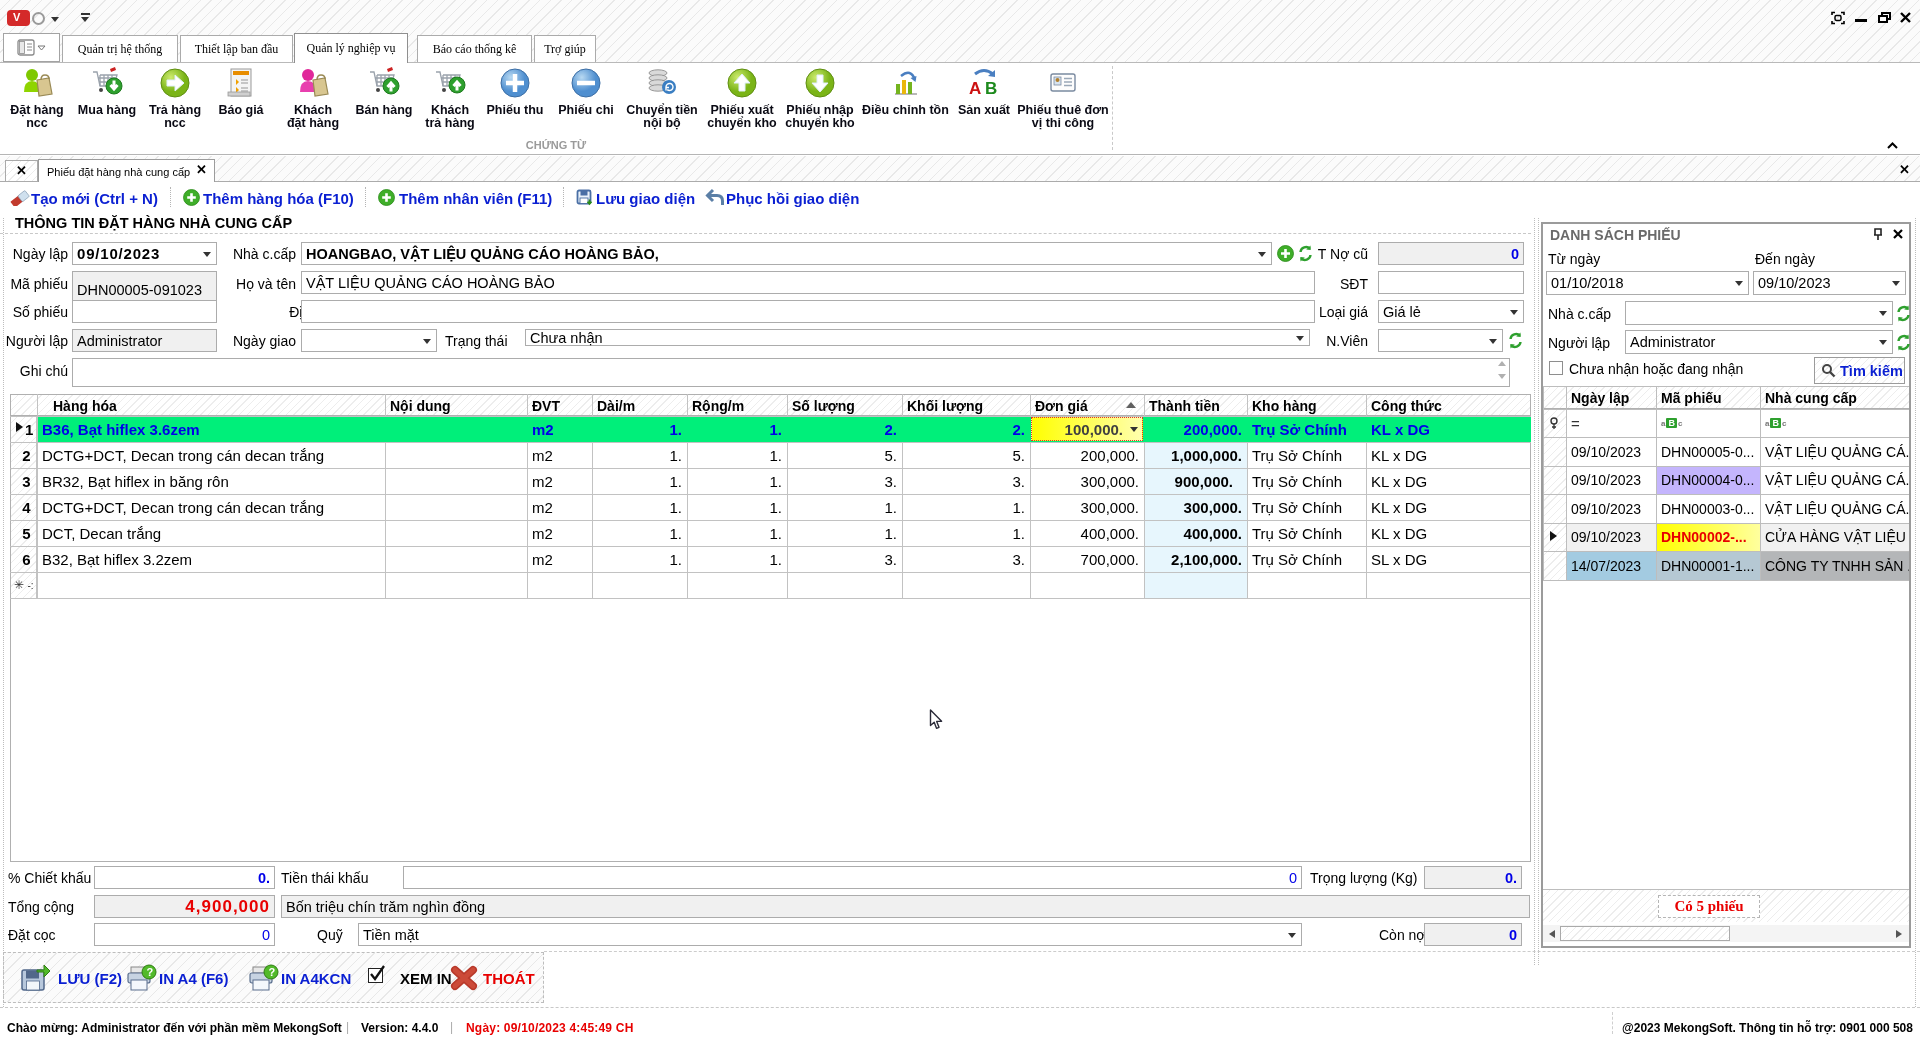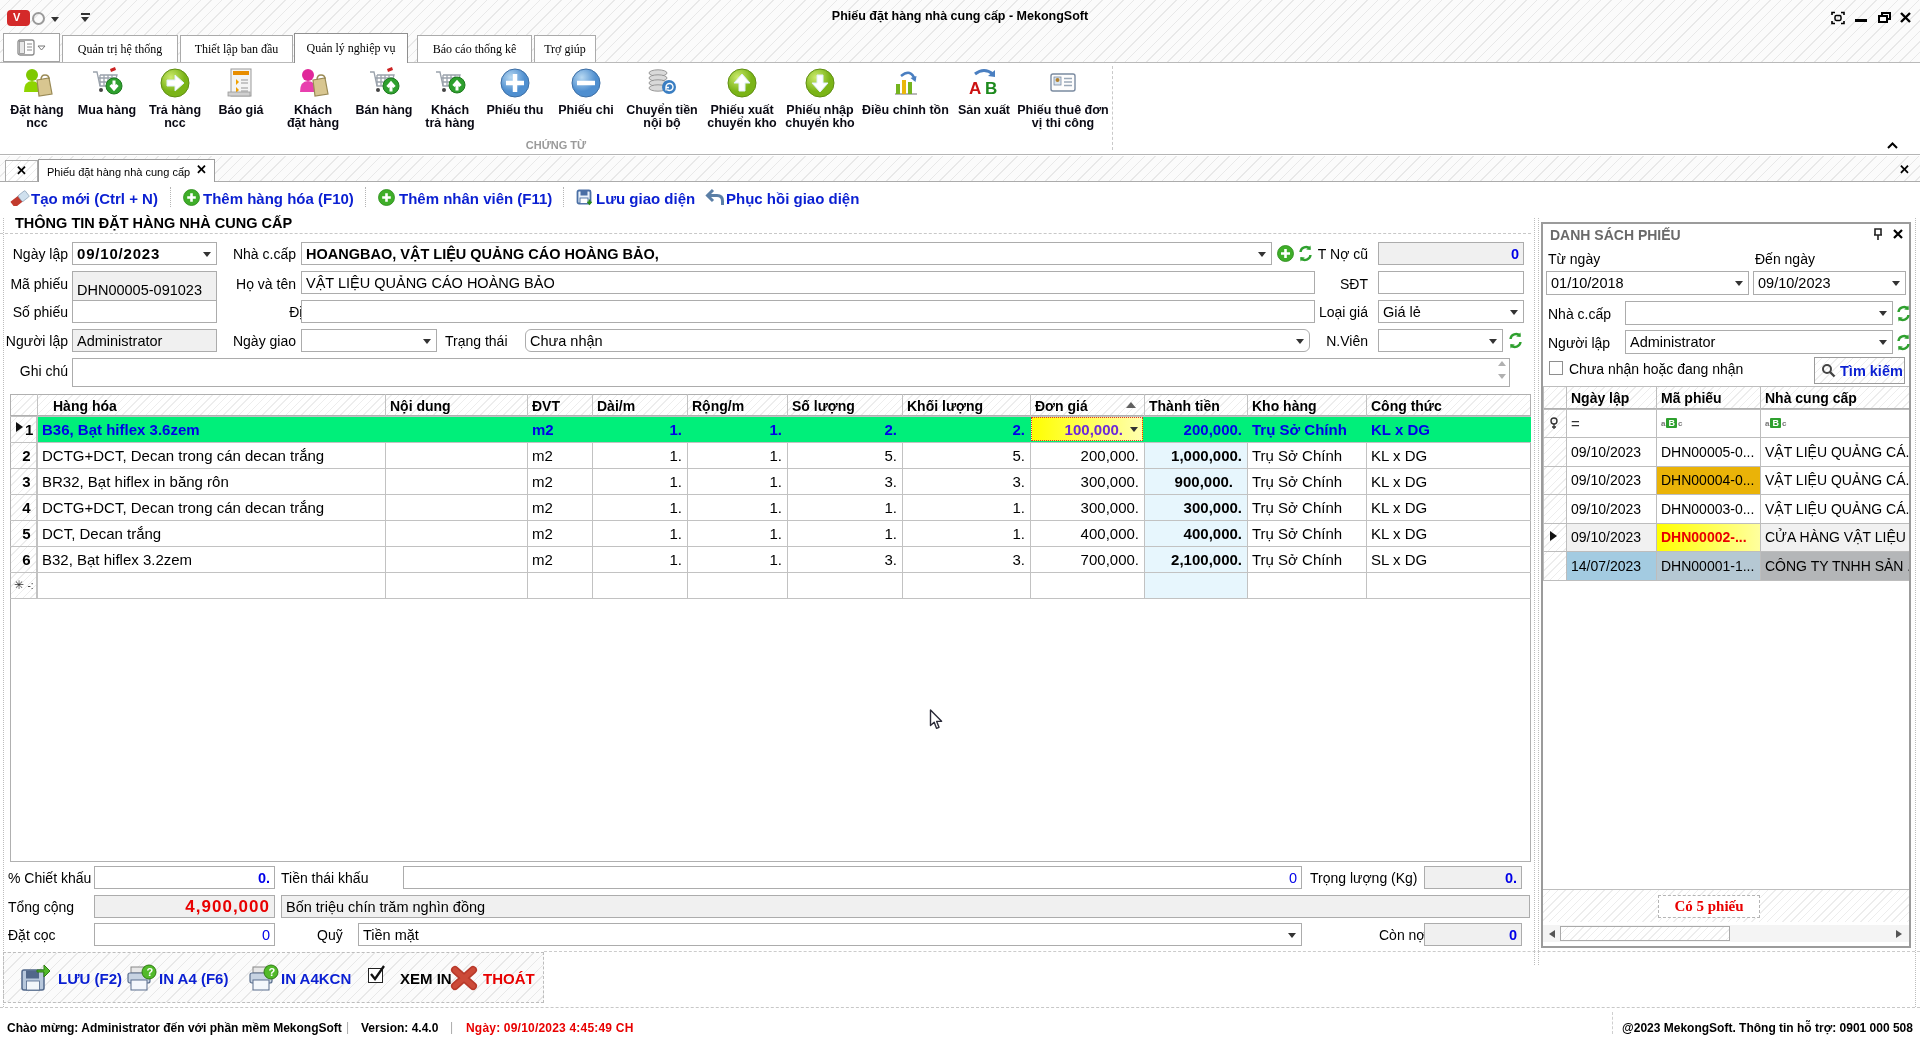--- a/index.html
+++ b/index.html
@@ -22,21 +22,20 @@
   border-top:5px solid #333; }
 .combo-arr { position:absolute; right:5px; top:50%; margin-top:-2px; }
 .lbl { position:absolute; font-size:14px; white-space:nowrap; }
 .glink { color:#0a1fd2; font-weight:bold; font-size:15px; white-space:nowrap; }
 </style>
 </head>
 <body>
 <div id="stage">
 
 <div class="abs hatch" style="left:0;top:0;width:1920px;height:62px;"></div>
-<div class="abs b" style="left:0;top:9px;width:1920px;text-align:center;font-size:12.5px;">Phiếu đặt hàng nhà cung cấp - MekongSoft</div>
 
 <div class="abs" style="left:7px;top:10px;width:23px;height:16px;background:#d42a2a;border-radius:4px;"></div>
 <div class="abs" style="left:13px;top:11px;color:#fff;font-size:11px;font-weight:bold;">V</div>
 <div class="abs" style="left:32px;top:12px;width:13px;height:13px;border:2px solid #9a9a9a;border-radius:50%;"></div>
 <div class="abs arrow-dn" style="left:51px;top:17px;"></div>
 <div class="abs" style="left:81px;top:13px;width:9px;height:2px;background:#333;"></div>
 <div class="abs arrow-dn" style="left:81px;top:17px;border-left-width:4.5px;border-right-width:4.5px;"></div>
 
 <svg class="abs" style="left:1831px;top:11px;" width="14" height="14" viewBox="0 0 14 14">
  <g stroke="#000" stroke-width="1.6" fill="none">
@@ -329,21 +328,21 @@
 <div class="lbl" style="left:1230px;top:304px;width:138px;text-align:right;">Loại giá</div>
 <div class="inp" style="left:1378px;top:300px;width:146px;height:23px;">Giá lẻ<span class="arrow-dn combo-arr"></span></div>
 
 <div class="lbl" style="left:0;top:333px;width:68px;text-align:right;">Người lập</div>
 <div class="inp ro" style="left:72px;top:329px;width:145px;height:23px;">Administrator</div>
 <div class="lbl" style="left:0;top:333px;width:296px;text-align:right;">Ngày giao</div>
 <div class="inp" style="left:301px;top:329px;width:136px;height:23px;">
         <span class="arrow-dn combo-arr"></span>
       </div>
 <div class="lbl" style="left:445px;top:333px;">Trạng thái</div>
-<div class="inp" style="left:525px;top:329px;width:785px;height:23px;border-radius:6px;">Chưa nhận<span class="arrow-dn combo-arr"></span></div>
+<div class="inp" style="left:525px;top:329px;width:785px;height:17px;">Chưa nhận<span class="arrow-dn combo-arr"></span></div>
 <div class="lbl" style="left:1230px;top:333px;width:138px;text-align:right;">N.Viên</div>
 <div class="inp" style="left:1378px;top:329px;width:125px;height:23px;">
         <span class="arrow-dn combo-arr"></span>
       </div>
 <svg class="abs" style="left:1507px;top:332px;" width="17" height="17" viewBox="0 0 17 17">
         <path d="M3.5 7 a5.5 5.5 0 0 1 9.5 -3.2" fill="none" stroke="#2ea02e" stroke-width="2.4"></path>
         <path d="M13.5 0.5 l0.2 4.5 l-4.5 -0.4 z" fill="#2ea02e"></path>
         <path d="M13.5 10 a5.5 5.5 0 0 1 -9.5 3.2" fill="none" stroke="#2ea02e" stroke-width="2.4"></path>
         <path d="M3.5 16.5 l-0.2 -4.5 l4.5 0.4 z" fill="#2ea02e"></path>
       </svg>
@@ -400,21 +399,21 @@
 <div class="gc b" style="left:16px;top:520px;width:21px;height:26px;padding:0;justify-content:center;">5</div>
 <div class="gc b" style="left:16px;top:546px;width:21px;height:26px;padding:0;justify-content:center;">6</div>
 <div class="abs" style="left:14px;top:578px;font-size:12px;color:#333;">✳ <span style="font-size:10px;">-:</span></div>
 <div class="gc " style="left:37px;top:416px;width:348px;height:26px; color:#0000e8; font-weight:bold;">B36, Bạt hiflex 3.6zem</div>
 <div class="gc" style="left:527px;top:416px;width:65px;height:26px; color:#0000e8; font-weight:bold;">m2</div>
 <div class="gc gr" style="left:592px;top:416px;width:95px;height:26px; color:#0000e8; font-weight:bold;">1.</div>
 <div class="gc gr" style="left:687px;top:416px;width:100px;height:26px; color:#0000e8; font-weight:bold;">1.</div>
 <div class="gc gr" style="left:787px;top:416px;width:115px;height:26px; color:#0000e8; font-weight:bold;">2.</div>
 <div class="gc gr" style="left:902px;top:416px;width:128px;height:26px; color:#0000e8; font-weight:bold;">2.</div>
 <div class="abs" style="left:1031px;top:417px;width:112px;height:24px;background:linear-gradient(90deg,#ffff00,#ffffae);border:1px dotted #e03030;"></div>
-<div class="gc gr b" style="left:1030px;top:416px;width:98px;height:26px;color:#6d28d9;">100,000.</div>
+<div class="gc gr b" style="left:1030px;top:416px;width:98px;height:26px;color:#404040;">100,000.</div>
 <div class="abs" style="left:1130px;top:427px;width:0;height:0;border-left:4px solid transparent;border-right:4px solid transparent;border-top:5px solid #333;"></div>
 <div class="gc gr" style="left:1144px;top:416px;width:103px;height:26px; color:#0000e8; font-weight:bold; font-weight:bold;">200,000.</div>
 <div class="gc " style="left:1247px;top:416px;width:119px;height:26px; color:#0000e8; font-weight:bold;">Trụ Sở Chính</div>
 <div class="gc " style="left:1366px;top:416px;width:165px;height:26px; color:#0000e8; font-weight:bold;">KL x DG</div>
 <div class="gc " style="left:37px;top:442px;width:348px;height:26px;">DCTG+DCT, Decan trong cán decan trắng</div>
 <div class="gc" style="left:527px;top:442px;width:65px;height:26px;">m2</div>
 <div class="gc gr" style="left:592px;top:442px;width:95px;height:26px;">1.</div>
 <div class="gc gr" style="left:687px;top:442px;width:100px;height:26px;">1.</div>
 <div class="gc gr" style="left:787px;top:442px;width:115px;height:26px;">5.</div>
 <div class="gc gr" style="left:902px;top:442px;width:128px;height:26px;">5.</div>
@@ -577,21 +576,21 @@
 <div class="rc" style="left:1656px;top:409px;width:60px;height:28px;">
           <span style="display:inline-flex;align-items:center;font-size:8px;font-weight:bold;color:#777;">a<span style="background:#2ea02e;color:#fff;padding:0px 2px;font-size:9px;border-radius:1px;margin:0 1px;">B</span>c</span>
         </div>
 <div class="rc" style="left:1760px;top:409px;width:60px;height:28px;">
           <span style="display:inline-flex;align-items:center;font-size:8px;font-weight:bold;color:#777;">a<span style="background:#2ea02e;color:#fff;padding:0px 2px;font-size:9px;border-radius:1px;margin:0 1px;">B</span>c</span>
         </div>
 <div class="rc" style="left:1566px;top:437px;width:90px;height:29px;background:#fff;color:#000;">09/10/2023</div>
 <div class="rc" style="left:1656px;top:437px;width:104px;height:29px;background:#fff;color:#000;">DHN00005-0...</div>
 <div class="rc" style="left:1760px;top:437px;width:149px;height:29px;background:#fff;color:#000;">VẬT LIỆU QUẢNG CÁ...</div>
 <div class="rc" style="left:1566px;top:466px;width:90px;height:28px;background:#fff;color:#000;">09/10/2023</div>
-<div class="rc" style="left:1656px;top:466px;width:104px;height:28px;background:#eab308;color:#000;">DHN00004-0...</div>
+<div class="rc" style="left:1656px;top:466px;width:104px;height:28px;background:#c4b5fd;color:#000;">DHN00004-0...</div>
 <div class="rc" style="left:1760px;top:466px;width:149px;height:28px;background:#fff;color:#000;">VẬT LIỆU QUẢNG CÁ...</div>
 <div class="rc" style="left:1566px;top:494px;width:90px;height:29px;background:#fff;color:#000;">09/10/2023</div>
 <div class="rc" style="left:1656px;top:494px;width:104px;height:29px;background:#fff;color:#000;">DHN00003-0...</div>
 <div class="rc" style="left:1760px;top:494px;width:149px;height:29px;background:#fff;color:#000;">VẬT LIỆU QUẢNG CÁ...</div>
 <div class="rc" style="left:1566px;top:523px;width:90px;height:28px;background:#f1f1f1;color:#000;">09/10/2023</div>
 <div class="rc" style="left:1656px;top:523px;width:104px;height:28px;background:linear-gradient(90deg,#ffff00,#ffff9e);color:#e80000;font-weight:bold;">DHN00002-...</div>
 <div class="rc" style="left:1760px;top:523px;width:149px;height:28px;background:#f1f1f1;color:#000;">CỬA HÀNG VẬT LIỆU ...</div>
 <div class="rc" style="left:1566px;top:551px;width:90px;height:29px;background:#a3cbe1;color:#000;">14/07/2023</div>
 <div class="rc" style="left:1656px;top:551px;width:104px;height:29px;background:#b5c8d3;color:#000;">DHN00001-1...</div>
 <div class="rc" style="left:1760px;top:551px;width:149px;height:29px;background:#b4b6b8;color:#000;">CÔNG TY TNHH SẢN ...</div>

